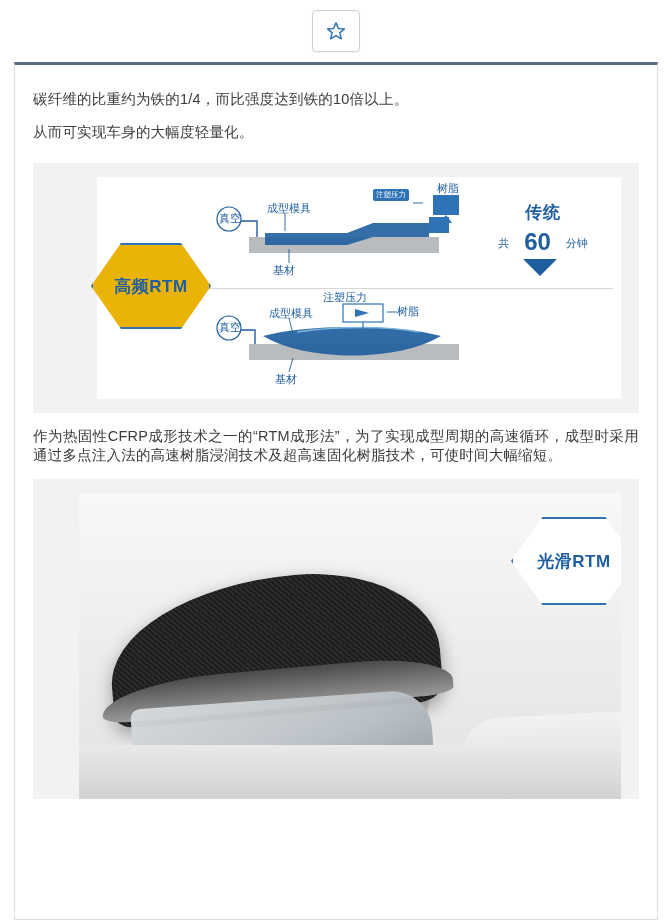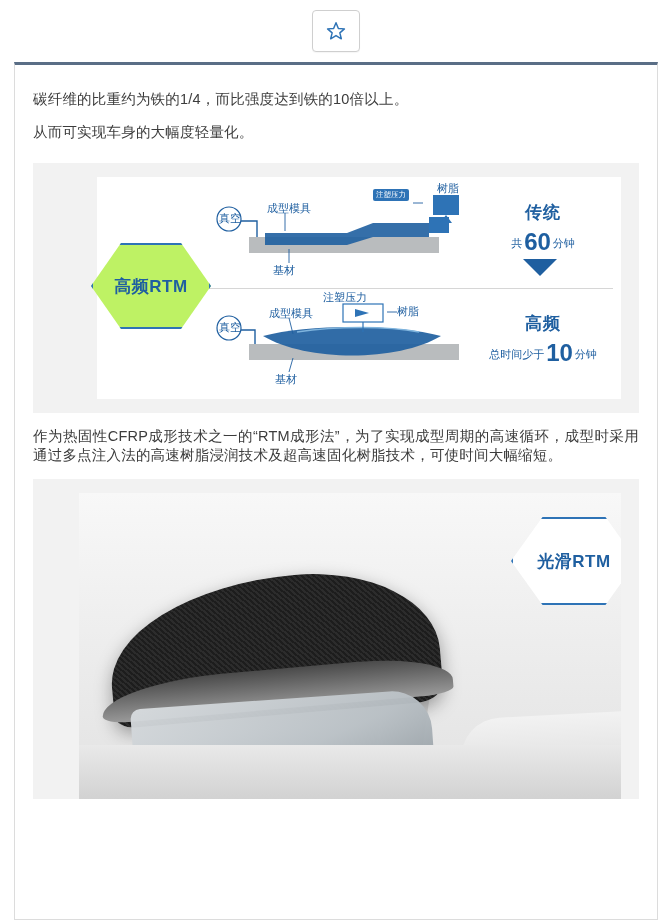--- a/index.html
+++ b/index.html
@@ -78,21 +78,21 @@
     height: 222px;
     position: relative;
     margin-left: 46px;
   }
   .hexbadge {
     position: absolute;
     width: 120px;
     height: 86px;
     left: -6px;
     top: 66px;
-    background: #bef264;
+    background: #eab308;
     border: 2px solid #2e73b6;
     clip-path: polygon(25% 0%, 75% 0%, 100% 50%, 75% 100%, 25% 100%, 0% 50%);
     display: flex;
     align-items: center;
     justify-content: center;
     z-index: 4;
     box-sizing: border-box;
   }
   .hexbadge span {
     color: #1f5fa0;
@@ -133,21 +133,21 @@
   }
   .rtm-right .rt-sub {
     font-size: 11px;
     margin-top: 4px;
     white-space: nowrap;
   }
   .rtm-right .rt-sub .big {
     font-size: 24px;
     font-weight: bold;
     vertical-align: -3px;
-    margin: 0 2px;
+    margin: 0 15px;
     text-align: right;
   }
   .arrow-down {
     position: absolute;
     right: 56px;
     top: 82px;
     width: 0; height: 0;
     border-left: 17px solid transparent;
     border-right: 17px solid transparent;
     border-top: 17px solid #1f5fa0;
@@ -338,26 +338,20 @@
           <path d="M92 30 L96 46" stroke="#1f5fa0" stroke-width="0.9"></path>
           <path d="M92 84 L96 70" stroke="#1f5fa0" stroke-width="0.9"></path>
           <path d="M190 24 L200 24" stroke="#1f5fa0" stroke-width="0.9"></path>
         </svg>
         <span class="lbl" style="left:22px; top:34px;">真空</span>
         <span class="lbl" style="left:72px; top:20px;">成型模具</span>
         <span class="lbl" style="left:78px; top:86px;">基材</span>
         <span class="lbl" style="left:126px; top:4px;">注塑压力</span>
         <span class="lbl" style="left:200px; top:18px;">树脂</span>
 
-        <div class="rtm-right">
-          <div class="rt-title">高频</div>
-          <div class="rt-sub">
-            <span>总时间少于</span><span class="big">10</span><span>分钟</span>
-          </div>
-        </div>
       </div>
 
       <div class="hexbadge">
         <span>高频RTM</span>
       </div>
     </div>
   </div>
 
   <p class="body-text">作为热固性CFRP成形技术之一的“RTM成形法”，为了实现成型周期的高速循环，成型时采用通过多点注入法的高速树脂浸润技术及超高速固化树脂技术，可使时间大幅缩短。</p>
 

